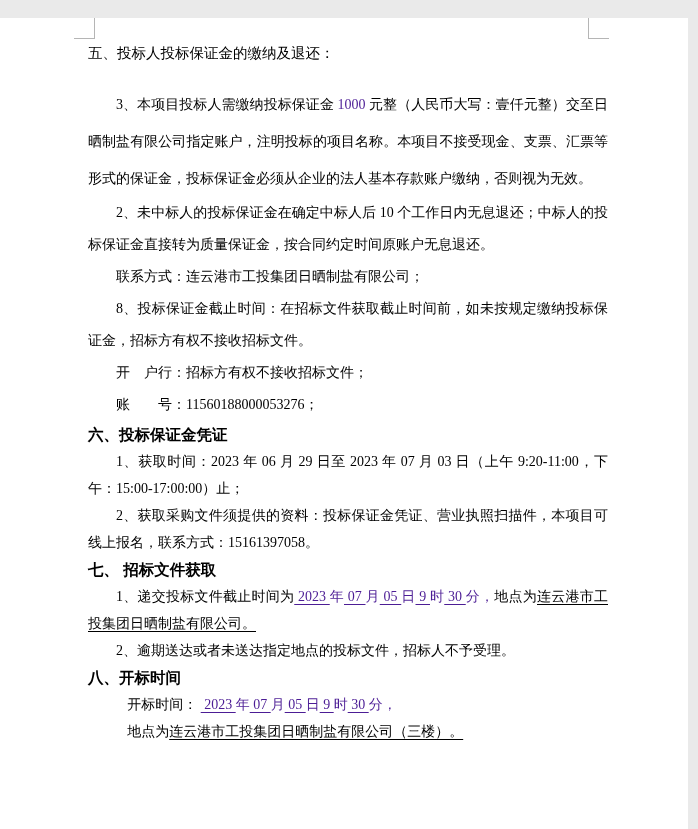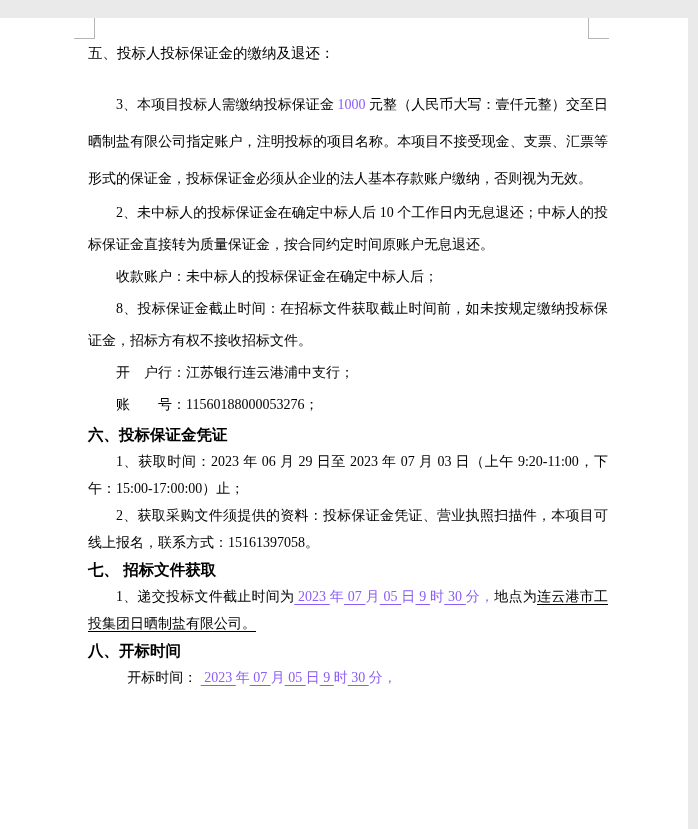--- a/index.html
+++ b/index.html
@@ -50,46 +50,48 @@
     font-family: "Liberation Sans", "DejaVu Sans", sans-serif;
     font-weight: bold;
     font-size: 15.5px;
     text-align: left;
   }
   .sp-a { line-height: 37px; }
   .sp-b { line-height: 32px; }
   .sp-c { line-height: 27px; }
   .ind-2  { text-indent: 2em; }
   .ind-28 { text-indent: 2.8em; }
-  .red { color: #8b5cf6; }
+  .red { color: #4c1d95; }
   .u { text-decoration: underline; text-underline-offset: 3px; }
   
   [data-name="section5-heading"] {
     font-weight: normal;
     font-size: 14.5px;
     margin-bottom: 20px;
     line-height: 26px;
   }
   [data-name="section9-heading"] { margin-top: 17px; }
 </style>
 </head>
 <body>
 
 <div class="page" data-name="document-page">
   <div class="crop-mark left" data-name="margin-crop-mark-left"></div>
   <div class="crop-mark right" data-name="margin-crop-mark-right"></div>
   <div class="content" data-name="document-content">
       <div class="para k-heading sp-c ind-0" data-name="section5-heading"><span class="run" data-name="text-run">五、投标人投标保证金的缴纳及退还：</span></div>
       <div class="para k-body sp-a ind-2" data-name="para-deposit-amount"><span class="run" data-name="text-run">3、本项目投标人需缴纳投标保证金 </span><span class="run red" data-name="text-run">1000</span><span class="run" data-name="text-run"> 元整（人民币大写：壹仟元整）交至日晒制盐有限公司指定账户，注明投标的项目名称。本项目不接受现金、支票、汇票等形式的保证金，投标保证金必须从企业的法人基本存款账户缴纳，否则视为无效。</span></div>
       <div class="para k-body sp-b ind-2" data-name="para-refund"><span class="run" data-name="text-run">2、未中标人的投标保证金在确定中标人后 10 个工作日内无息退还；中标人的投标保证金直接转为质量保证金，按合同约定时间原账户无息退还。</span></div>
-      <div class="para k-body sp-b ind-2" data-name="para-payee-account"><span class="run" data-name="text-run">收款账户：未中标人的投标保证金在确定中标人后；</span></div>
+      <div class="para k-body sp-b ind-2" data-name="para-payee-account"><span class="run" data-name="text-run">联系方式：连云港市工投集团日晒制盐有限公司；</span></div>
       <div class="para k-body sp-b ind-2" data-name="para-deposit-deadline"><span class="run" data-name="text-run">8、投标保证金截止时间：在招标文件获取截止时间前，如未按规定缴纳投标保证金，招标方有权不接收招标文件。</span></div>
-      <div class="para k-body sp-b ind-2" data-name="para-bank"><span class="run" data-name="text-run">开　户行：江苏银行连云港浦中支行；</span></div>
+      <div class="para k-body sp-b ind-2" data-name="para-bank"><span class="run" data-name="text-run">开　户行：招标方有权不接收招标文件；</span></div>
       <div class="para k-body sp-b ind-2" data-name="para-account-number"><span class="run" data-name="text-run">账　　号：11560188000053276；</span></div>
       <div class="para k-heading sp-c ind-0" data-name="section6-heading"><span class="run" data-name="text-run">六、投标保证金凭证</span></div>
       <div class="para k-body sp-c ind-2" data-name="para-obtain-time"><span class="run" data-name="text-run">1、获取时间：2023 年 06 月 29 日至 2023 年 07 月 03 日（上午 9:20-11:00，下午：15:00-17:00:00）止；</span></div>
       <div class="para k-body sp-c ind-2" data-name="para-obtain-materials"><span class="run" data-name="text-run">2、获取采购文件须提供的资料：投标保证金凭证、营业执照扫描件，本项目可线上报名，联系方式：15161397058。</span></div>
       <div class="para k-heading sp-c ind-0" data-name="section7-heading"><span class="run" data-name="text-run">七、 招标文件获取</span></div>
       <div class="para k-body sp-c ind-2" data-name="para-submission-deadline"><span class="run" data-name="text-run">1、递交投标文件截止时间为</span><span class="run red u" data-name="text-run">&nbsp;2023&nbsp;</span><span class="run red" data-name="text-run">年</span><span class="run red u" data-name="text-run">&nbsp;07&nbsp;</span><span class="run red" data-name="text-run">月</span><span class="run red u" data-name="text-run">&nbsp;05&nbsp;</span><span class="run red" data-name="text-run">日</span><span class="run red u" data-name="text-run">&nbsp;9&nbsp;</span><span class="run red" data-name="text-run">时</span><span class="run red u" data-name="text-run">&nbsp;30&nbsp;</span><span class="run red" data-name="text-run">分</span><span class="run red" data-name="text-run">，</span><span class="run" data-name="text-run">地点为</span><span class="run u" data-name="text-run">连云港市工投集团日晒制盐有限公司。</span></div>
+      <div class="para k-body sp-c ind-2" data-name="para-overdue"><span class="run" data-name="text-run">2、逾期送达或者未送达指定地点的投标文件，招标人不予受理。</span></div>
       <div class="para k-heading sp-c ind-0" data-name="section8-heading"><span class="run" data-name="text-run">八、开标时间</span></div>
       <div class="para k-body sp-c ind-28" data-name="para-opening-time"><span class="run" data-name="text-run">开标时间：&nbsp;</span><span class="run red u" data-name="text-run">&nbsp;2023&nbsp;</span><span class="run red" data-name="text-run">年</span><span class="run red u" data-name="text-run">&nbsp;07&nbsp;</span><span class="run red" data-name="text-run">月</span><span class="run red u" data-name="text-run">&nbsp;05&nbsp;</span><span class="run red" data-name="text-run">日</span><span class="run red u" data-name="text-run">&nbsp;9&nbsp;</span><span class="run red" data-name="text-run">时</span><span class="run red u" data-name="text-run">&nbsp;30&nbsp;</span><span class="run red" data-name="text-run">分</span><span class="run red" data-name="text-run">，</span></div>
+      <div class="para k-body sp-c ind-28" data-name="para-opening-location"><span class="run" data-name="text-run">地点为</span><span class="run u" data-name="text-run">连云港市工投集团日晒制盐有限公司（三楼）。</span></div>
     </div>
 </div>
 
 </body></html>

